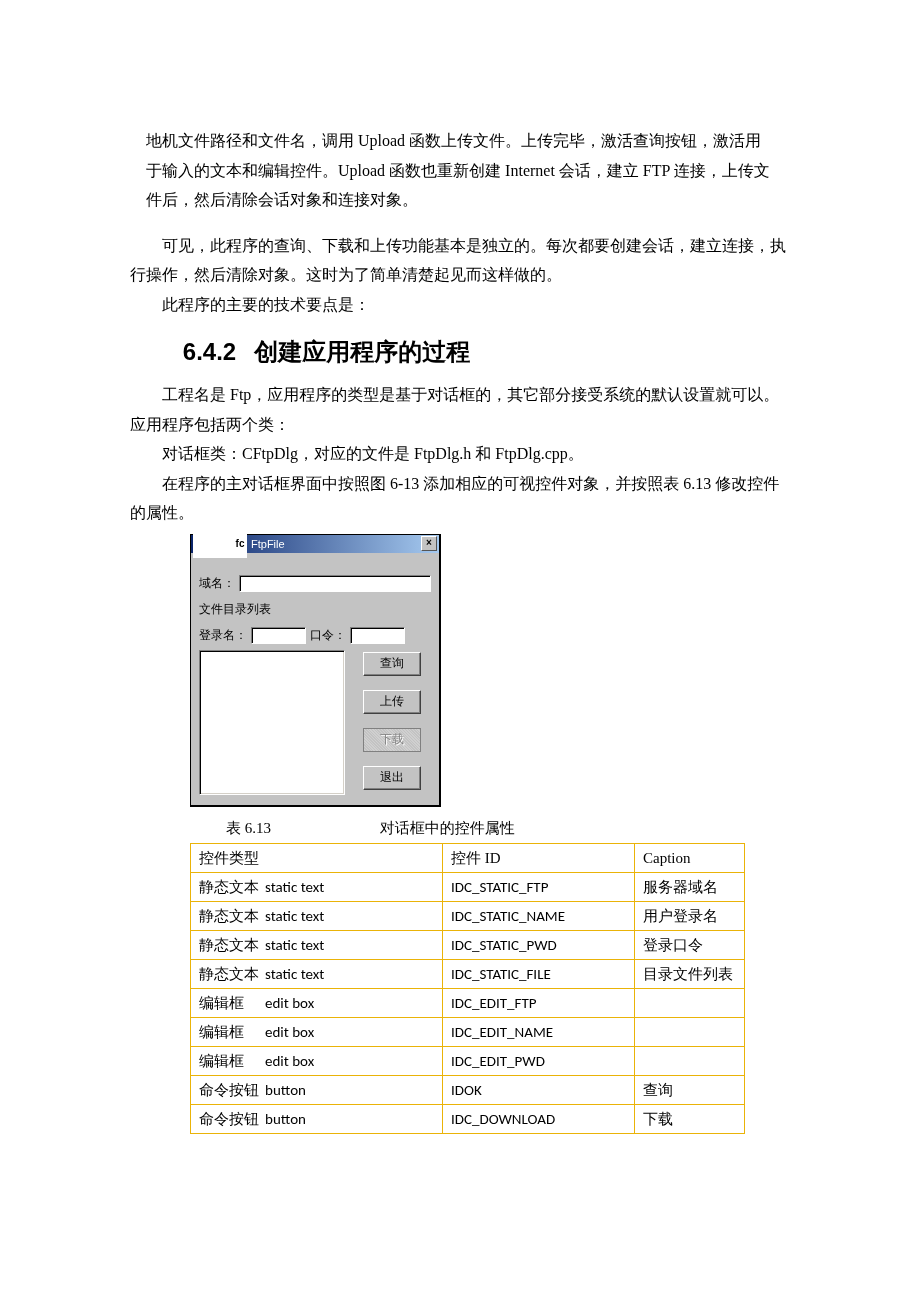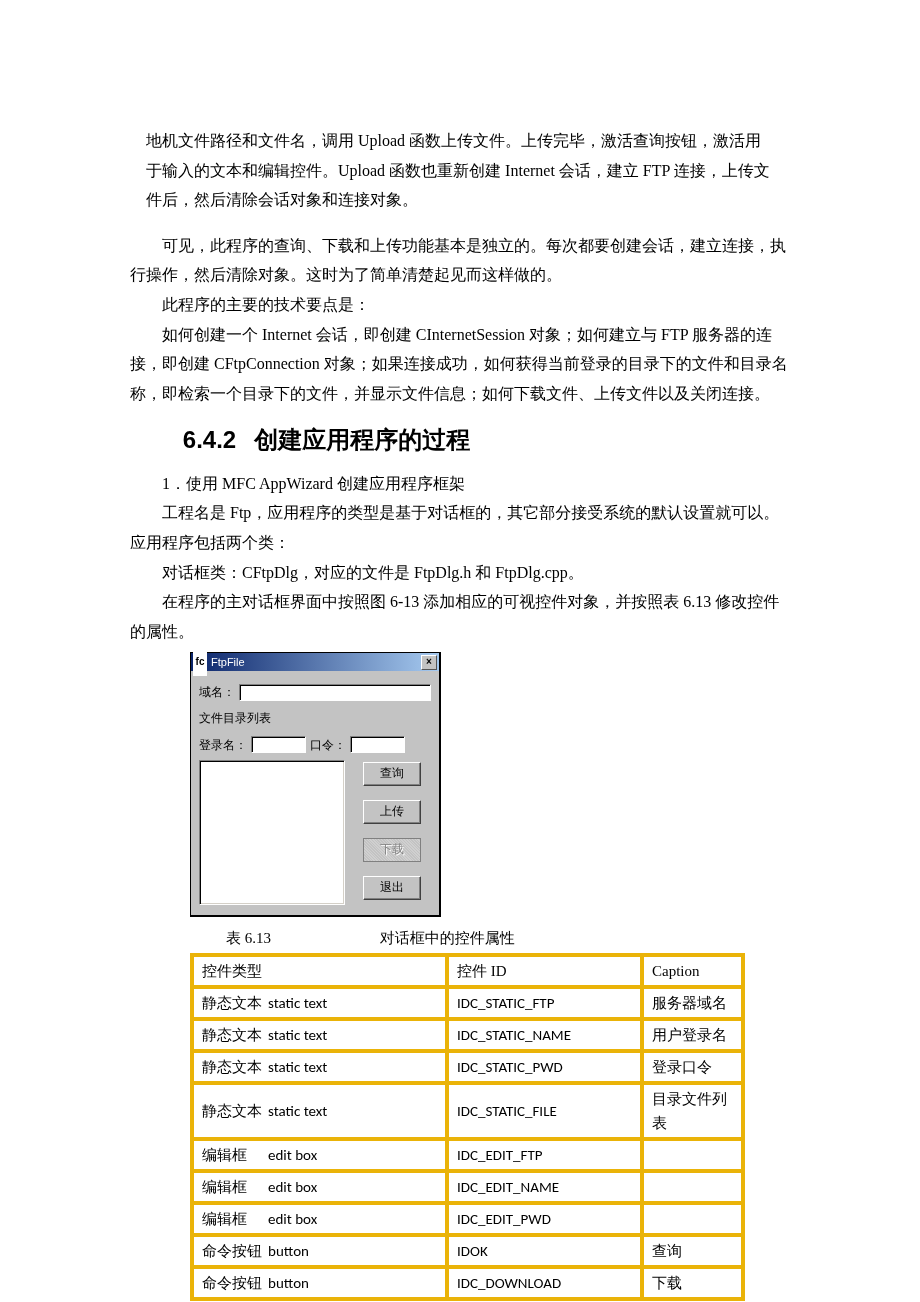--- a/index.html
+++ b/index.html
@@ -56,37 +56,38 @@
     font-size: 11px;
     font-family: "Tahoma","SimSun",sans-serif;
     padding: 0 2px;
   }
   .titlebar .icon {
     width: 14px;
     height: 28px;
     background: #fff;
     margin-right: 4px;
     display:flex;align-items:center;justify-content:center;
-    color:#000;font-size:10px;font-weight:bold;
+    color:#000;font-size:10px;font-weight:bold;padding-left:40px;
   }
   .titlebar .title-text { flex: 1; }
   .titlebar .close-btn {
     width: 14px; height: 13px;
     background: #c3c3c3;
     border: 1px solid #fff;
     border-right-color: #555;
     border-bottom-color: #555;
     color: #000;
     font-size: 10px;
     line-height: 11px;
     text-align: center;
     font-weight: bold;
   }
   .dlg-body {
     padding: 6px 8px 10px 8px;
+    margin-top: 9px;
   }
   .form-row {
     display: flex;
     align-items: center;
     margin: 4px 0;
     gap: 4px;
     font-size: 12px;
   }
   .lbl { white-space: nowrap; }
   .sunken {
@@ -147,44 +148,42 @@
     font-size: 15px;
   }
   .table-caption .cap-left { display:inline-block; width:150px;margin-left:36px;}
   table.props {
     border-collapse: collapse;
     width: 555px;
     margin-left: 60px;
     font-size: 15px;
   }
   table.props td {
-    border: 4px solid #eab308;
+    border: 1px solid #eab308;
     padding: 2px 8px;
     vertical-align: middle;
     line-height: 1.6;
   }
   table.props td .type-cn { display:inline-block; width: 66px; }
   table.props td .type-en { font-family: Calibri, Arial, sans-serif; }
   .latin { font-family: Calibri, Arial, sans-serif; }
 </style>
 </head>
 <body>
 
 <div class="page">
 
   <p class="para-no-indent">地机文件路径和文件名，调用 Upload 函数上传文件。上传完毕，激活查询按钮，激活用于输入的文本和编辑控件。Upload 函数也重新创建 Internet 会话，建立 FTP 连接，上传文件后，然后清除会话对象和连接对象。</p>
   <p class="para">可见，此程序的查询、下载和上传功能基本是独立的。每次都要创建会话，建立连接，执行操作，然后清除对象。这时为了简单清楚起见而这样做的。</p>
   <p class="para">此程序的主要的技术要点是：</p>
-  <p class="para">如何创建一个 Internet 会话，即创建 CInternetSession 对象；如何建立与 FTP 服务器的连接，即创建 CFtpConnection 对象；如果连接成功，如何获得当前登录的目录下的文件和目录名称，即检索一个目录下的文件，并显示文件信息；如何下载文件、上传文件以及关闭连接。</p>
 
   <div class="section-heading">
     <span class="section-num">6.4.2</span><span>创建应用程序的过程</span>
   </div>
 
-  <p class="para">1．使用 MFC AppWizard 创建应用程序框架</p>
   <p class="para">工程名是 Ftp，应用程序的类型是基于对话框的，其它部分接受系统的默认设置就可以。应用程序包括两个类：</p>
   <p class="para">对话框类：CFtpDlg，对应的文件是 FtpDlg.h 和 FtpDlg.cpp。</p>
   <p class="para">在程序的主对话框界面中按照图 6-13 添加相应的可视控件对象，并按照表 6.13 修改控件的属性。</p>
 
   <div class="dialog-wrap">
     <div class="dialog">
       <div class="titlebar">
         <span class="icon">fc</span>
         <span class="title-text">FtpFile</span>
         <span class="close-btn">×</span>

